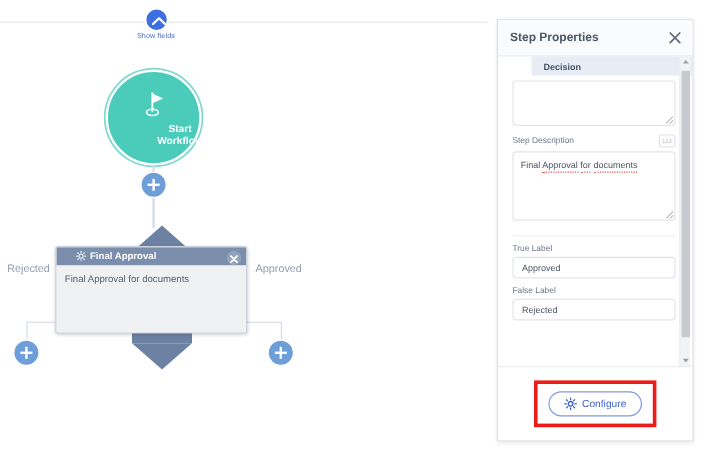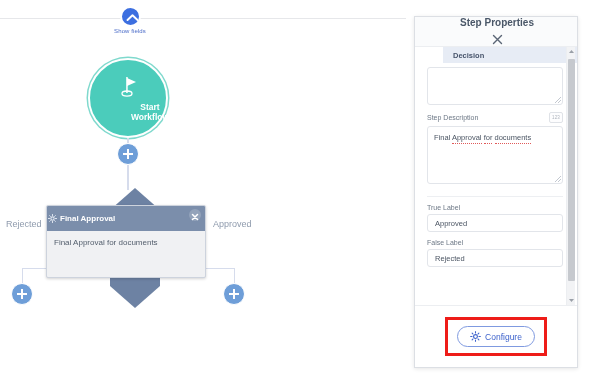--- a/index.html
+++ b/index.html
@@ -148,25 +148,25 @@
     position: absolute;
     left: 46px; top: 205px;
     width: 160px; height: 73px;
     background: #f0f1f3;
     border: 1px solid #cdd3dd;
     border-radius: 2px;
     box-shadow: 0 1px 3px rgba(0,0,0,.18);
     overflow: hidden;
   }
   #popup .hdr {
-    height: 25px;
+    height: 15px;
     background: #7b8eab;
     display: flex;
     align-items: center;
-    padding: 0 3px 0 1px;
+    padding: 0 3px 0 16px;
     position: relative;
   }
   #popup .hdr .ttl {
     color: #ffffff;
     font-size: 8px;
     font-weight: bold;
     margin-left: 3px;
   }
   #popup .hdr .x {
     position: absolute;
@@ -192,21 +192,20 @@
     box-shadow: 0 1px 4px rgba(0,0,0,.10);
   }
   #panel-header {
     height: 30px;
     background: #fafbfc;
     border-bottom: 1px solid #eceef1;
     display: flex;
     align-items: center;
     justify-content: space-between;
     padding: 0 8px 0 10px;
-    flex-direction: column;
   }
   #panel-header .ttl {
     font-size: 10px;
     font-weight: bold;
     color: #4a5768;
   }
   #panel-header .x { cursor: pointer; line-height: 0; }
 
   #section-bar {
     height: 16px;
@@ -325,21 +324,21 @@
     align-items: center;
     justify-content: center;
   }
   #configure-wrap {
     position: relative;
     padding: 6px 9px;
     border: 3px solid #ee1c18;
   }
   #configure-btn {
     display: flex;
-    align-items: center;
+    align-items: flex-start;
     gap: 4px;
     border: 1px solid #7f9ae0;
     border-radius: 20px;
     background: #ffffff;
     color: #3e63cc;
     font-size: 8.5px;
     padding: 4px 12px;
     cursor: pointer;
   }
 </style>

